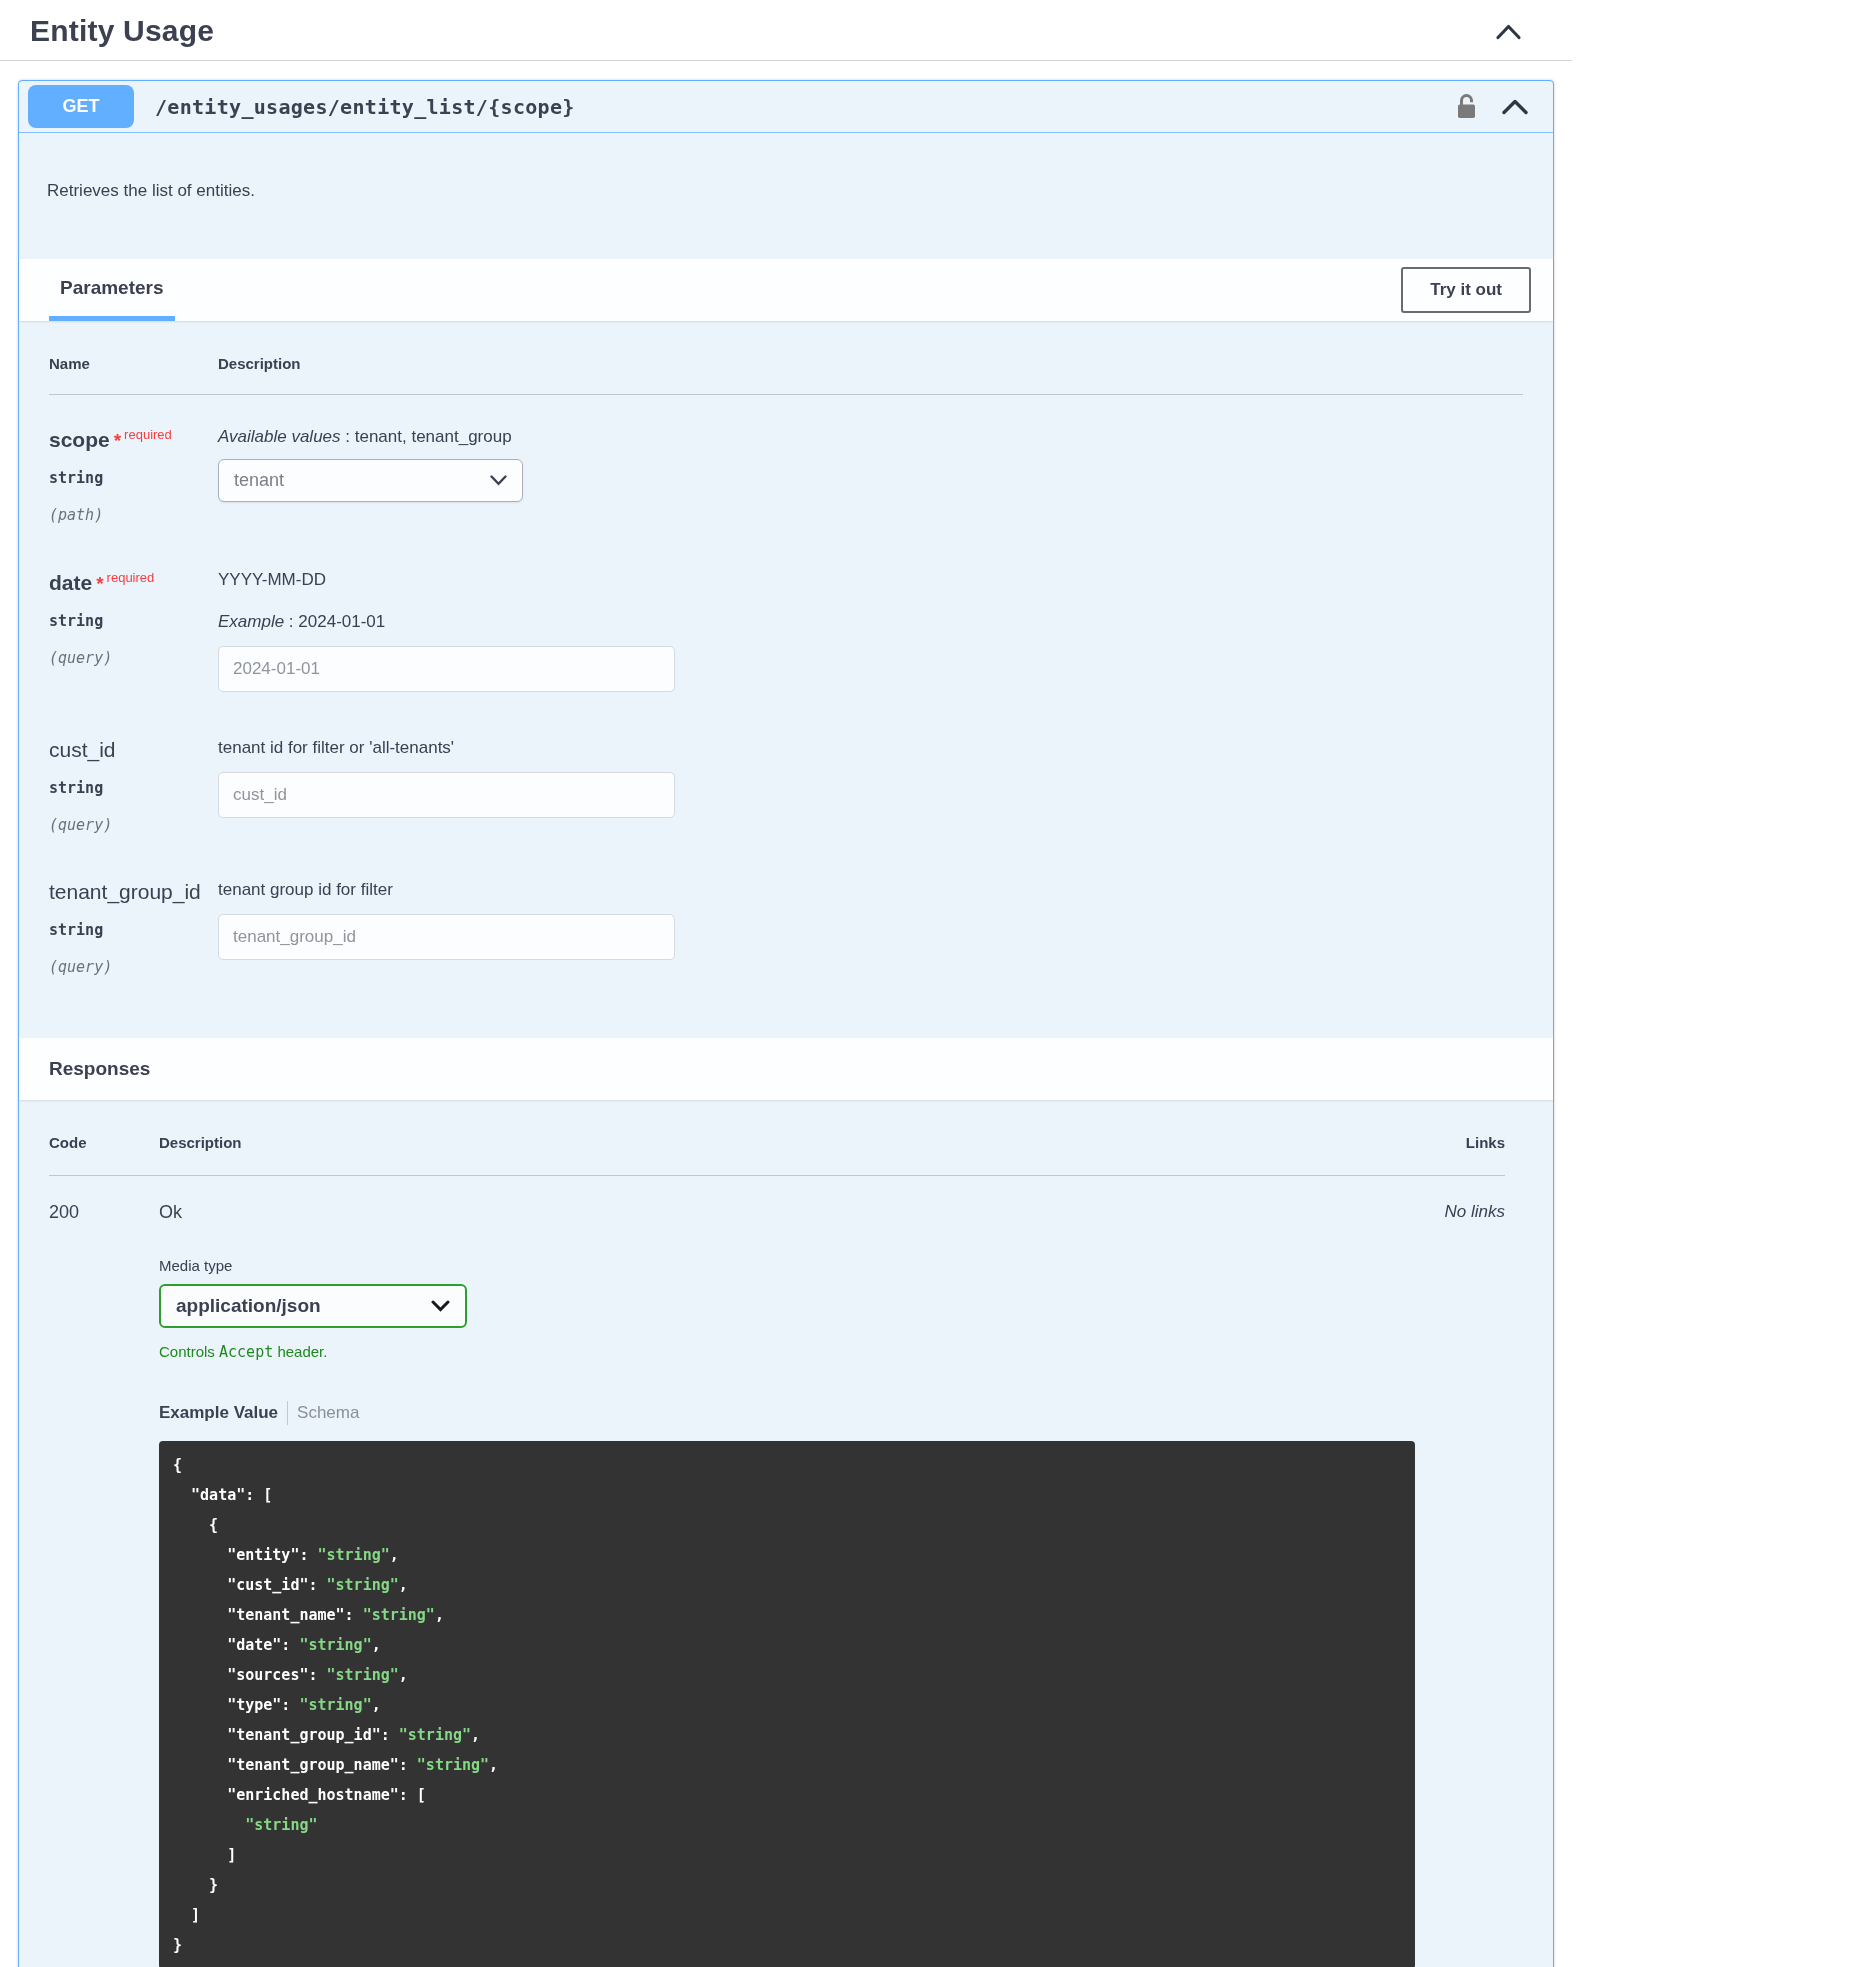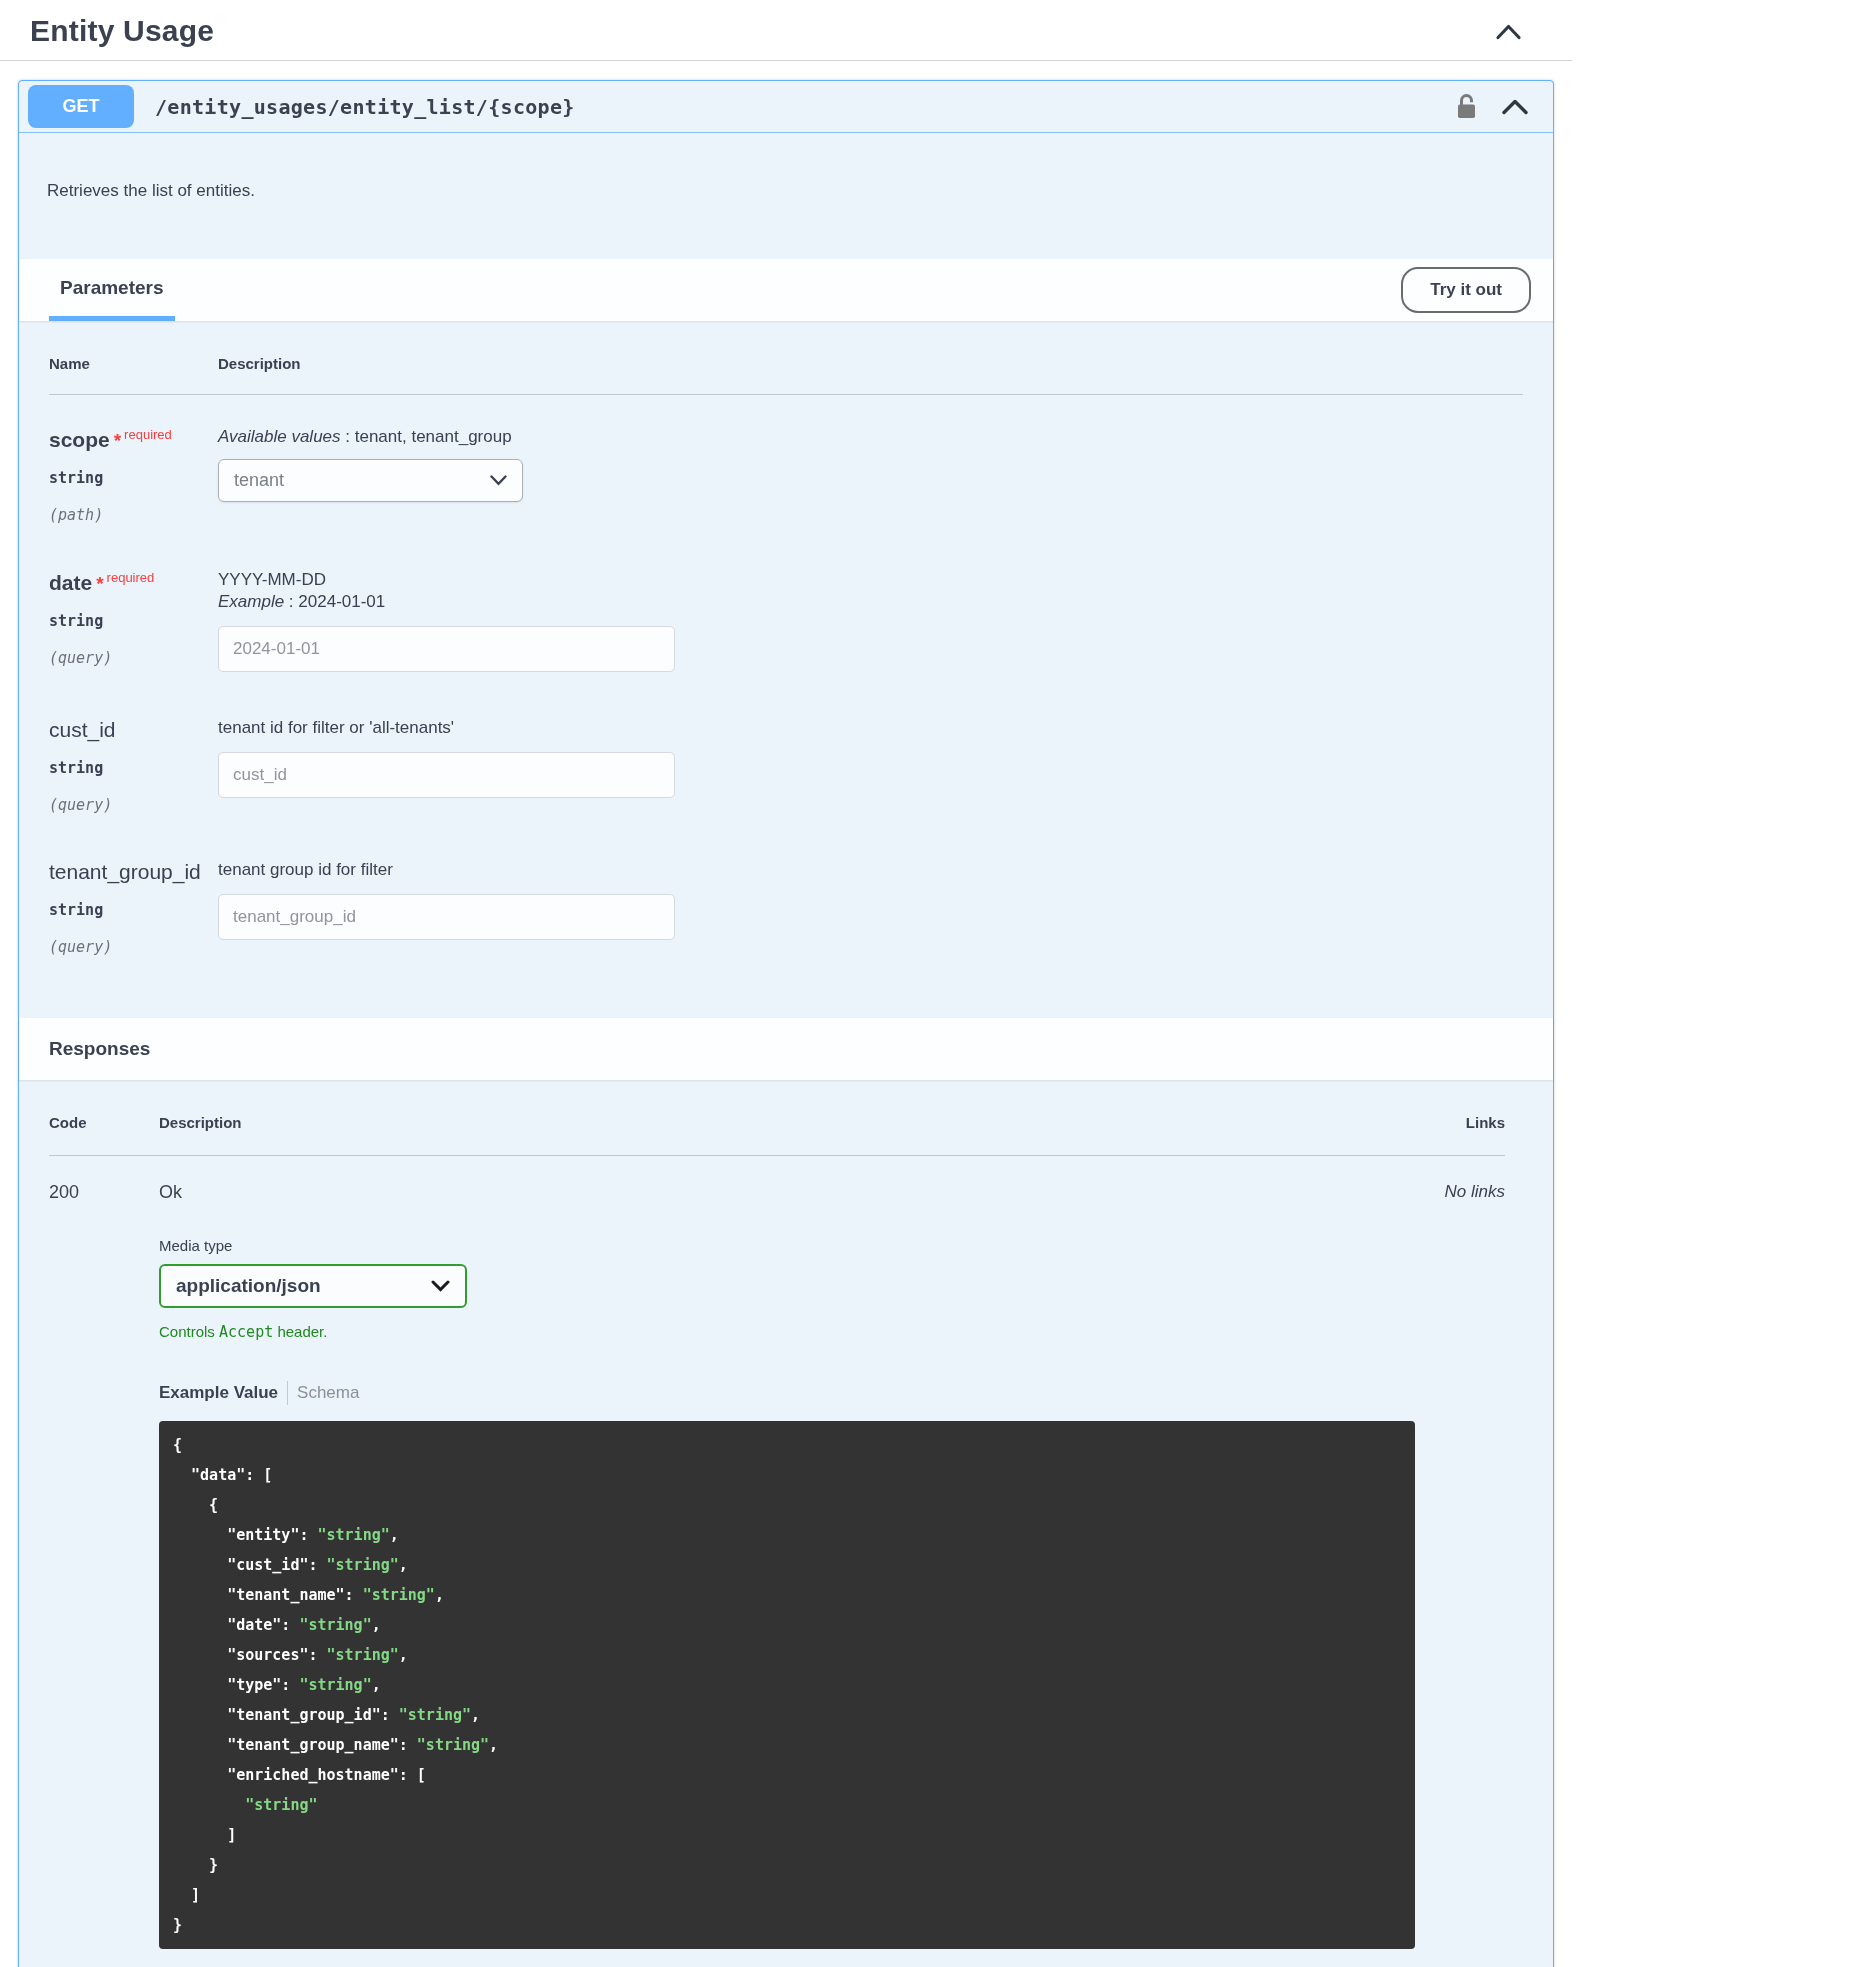--- a/index.html
+++ b/index.html
@@ -40,21 +40,21 @@
 
   
   .opblock-section-header{display:flex;align-items:center;justify-content:space-between;
     background:rgba(255,255,255,.87);box-shadow:0 1px 2px rgba(0,0,0,.1);
     height:62px;padding:0 22px 0 30px;}
   .tab-header{height:100%;display:flex;align-items:stretch;}
   .tab-item{display:flex;align-items:center;font-size:19px;font-weight:700;color:var(--text);
     padding:0 11px;cursor:pointer;}
   .tab-item.active{border-bottom:5px solid var(--blue);}
   .bar-title{font-size:19px;font-weight:700;color:var(--text);}
-  .try-btn{background:transparent;border:2px solid #6b6b6b;border-radius:17px;color:var(--text);
+  .try-btn{background:transparent;border:2px solid #6b6b6b;border-radius:3px;color:var(--text);
     font-weight:700;font-size:17px;padding:11px 27px;cursor:pointer;font-family:inherit;}
 
   
   .params-table{padding:34px 30px 52px;}
   .t-head{display:grid;grid-template-columns:169px 1fr;font-size:15px;font-weight:700;
     padding-bottom:22px;border-bottom:1px solid rgba(59,65,81,.25);}
   .param-row{display:grid;grid-template-columns:169px 1fr;margin-top:32px;margin-bottom:46px;}
   .param-row:last-child{margin-bottom:10px;}
   .p-name{font-size:21px;font-weight:400;color:var(--text);}
   .p-name.required{font-weight:700;}
@@ -68,21 +68,21 @@
   .desc-line em{font-style:italic;}
   .fake-select{width:305px;margin-top:12px;border:1px solid #aab0b6;border-radius:6px;
     background:#fcfdfe;box-shadow:0 1px 2px rgba(0,0,0,.08);padding:10px 15px;
     font-size:18px;color:#7b8088;display:flex;align-items:center;justify-content:space-between;
     cursor:pointer;}
   .fake-select .chev{color:#3b4151;display:flex;}
   .param-input{width:457px;margin-top:14px;padding:12px 14px;font-size:17px;
     border:1px solid #d5dae0;border-radius:5px;background:#fcfdfe;color:var(--text);
     font-family:inherit;display:block;}
   .param-input::placeholder{color:#8f959c;}
-  .mt14{margin-top:2px;}
+  .mt14{margin-top:22px;}
 
   
   .responses-table{padding:34px 48px 42px 30px;}
   .r-head{display:grid;grid-template-columns:110px 1fr 90px;font-size:15px;font-weight:700;
     padding-bottom:24px;border-bottom:1px solid rgba(59,65,81,.25);}
   .r-head .links-h{text-align:right;}
   .r-row{display:grid;grid-template-columns:110px 1fr 90px;padding-top:26px;}
   .r-code{font-size:18px;color:var(--text);}
   .r-desc{font-size:18px;color:var(--text);}
   .r-links{font-size:17px;font-style:italic;text-align:right;color:var(--text);}

